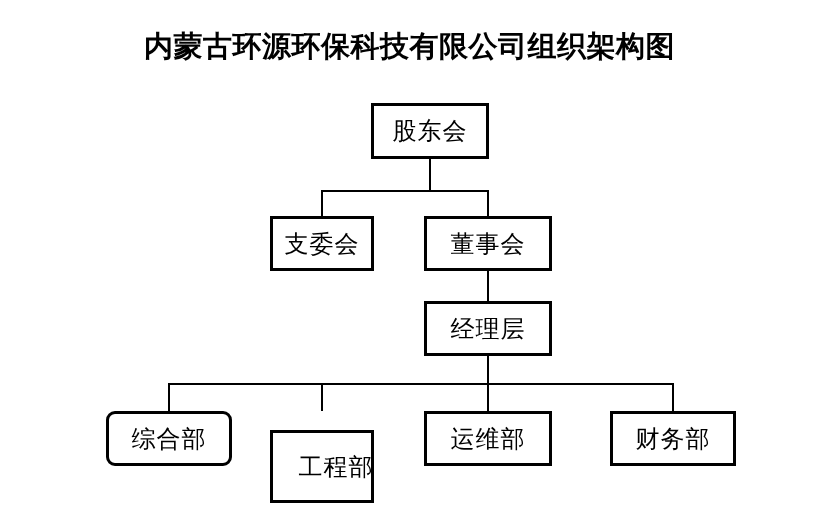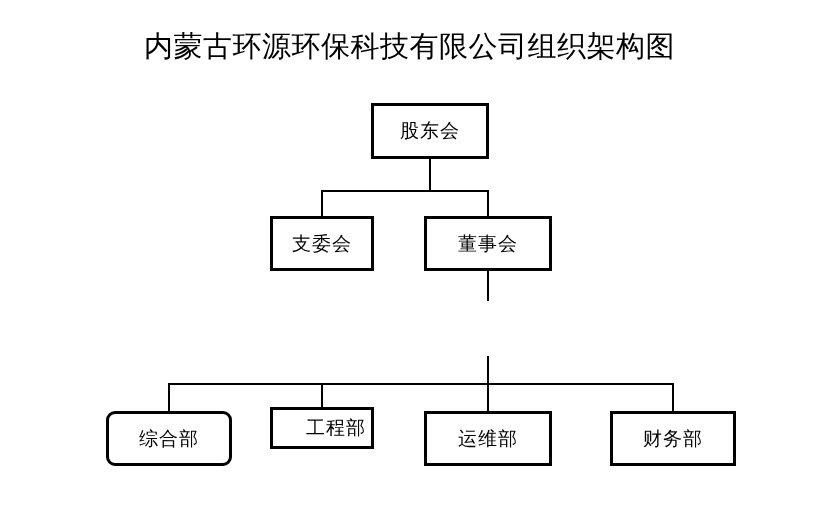--- a/index.html
+++ b/index.html
@@ -19,37 +19,37 @@
   }
 
   
   .chart-title {
     position: absolute;
     left: 0;
     top: 26px;
     width: 819px;
     text-align: center;
     font-family: "Liberation Serif", "DejaVu Serif", serif;
-    font-weight: normal;
+    font-weight: bold;
     font-size: 29px;
     line-height: 40px;
     color: #000000;
     letter-spacing: 0.5px;
     white-space: nowrap;
   }
 
   
   .node {
     position: absolute;
     box-sizing: border-box;
     border: 3px solid #000000;
     background: #ffffff;
     color: #000000;
     font-family: "Liberation Serif", "DejaVu Serif", serif;
-    font-size: 19px;
+    font-size: 24px;
     font-weight: normal;
     display: flex;
     align-items: center;
     justify-content: center;
     white-space: nowrap;
     letter-spacing: 1px;
   }
 
   
   .conn {
@@ -90,26 +90,29 @@
   </div>
 
   <div class="node" style="left:270px; top:216px; width:104px; height:55px;">
     <span>支委会</span>
   </div>
 
   <div class="node" style="left:424px; top:216px; width:128px; height:55px;">
     <span>董事会</span>
   </div>
 
+  <div class="node" style="left:424px; top:301px; width:128px; height:55px;">
+    <span>经理层</span>
+  </div>
 
   <div class="node" style="left:106px; top:411px; width:126px; height:55px;border-radius:9px;">
     <span>综合部</span>
   </div>
 
-  <div class="node" style="left:270px; top:407px; width:104px; height:42px;padding-left:28px;">
+  <div class="node" style="left:270px; top:430px; width:104px; height:73px;padding-left:28px;">
     <span>工程部</span>
   </div>
 
   <div class="node" style="left:424px; top:411px; width:128px; height:55px;font-family:Liberation Serif, serif;">
     <span>运维部</span>
   </div>
 
   <div class="node" style="left:610px; top:411px; width:126px; height:55px;align-items:center;">
     <span>财务部</span>
   </div>

